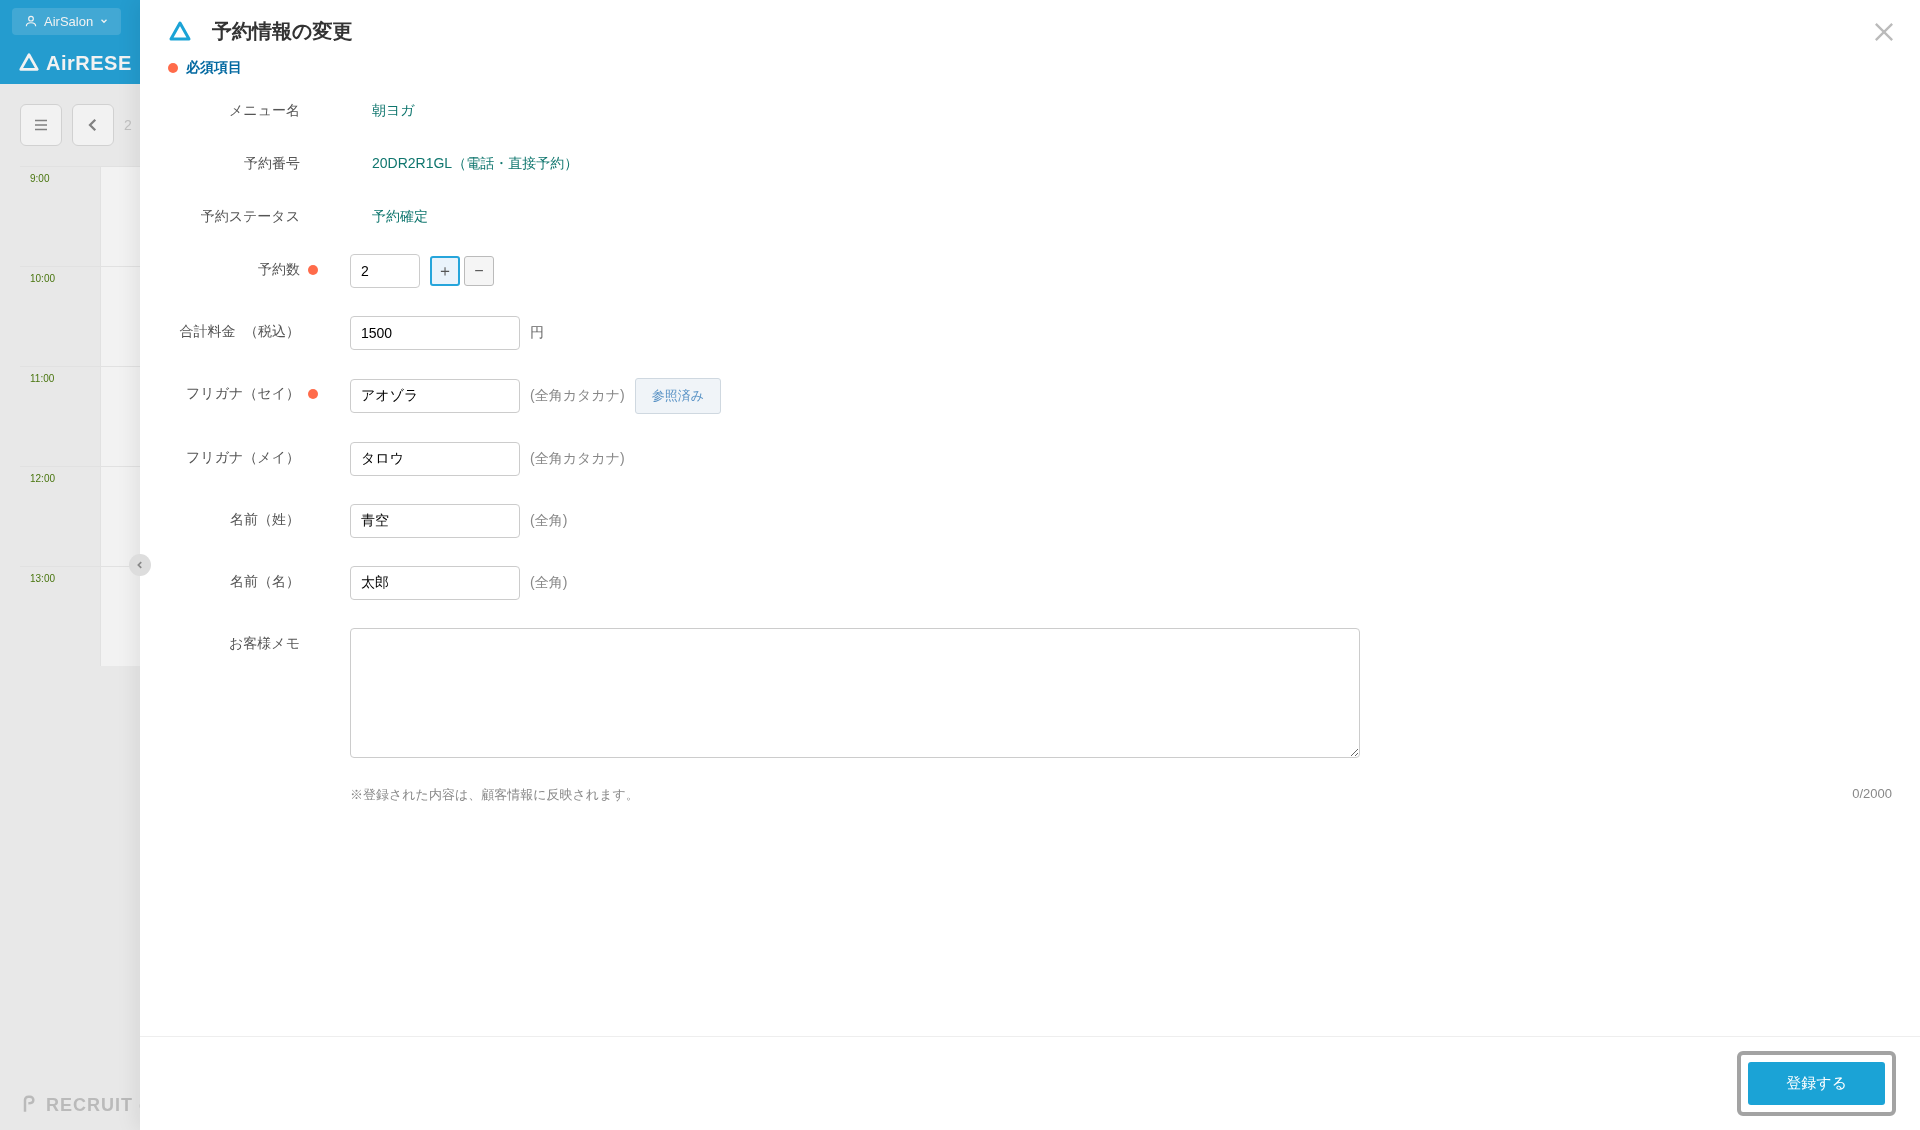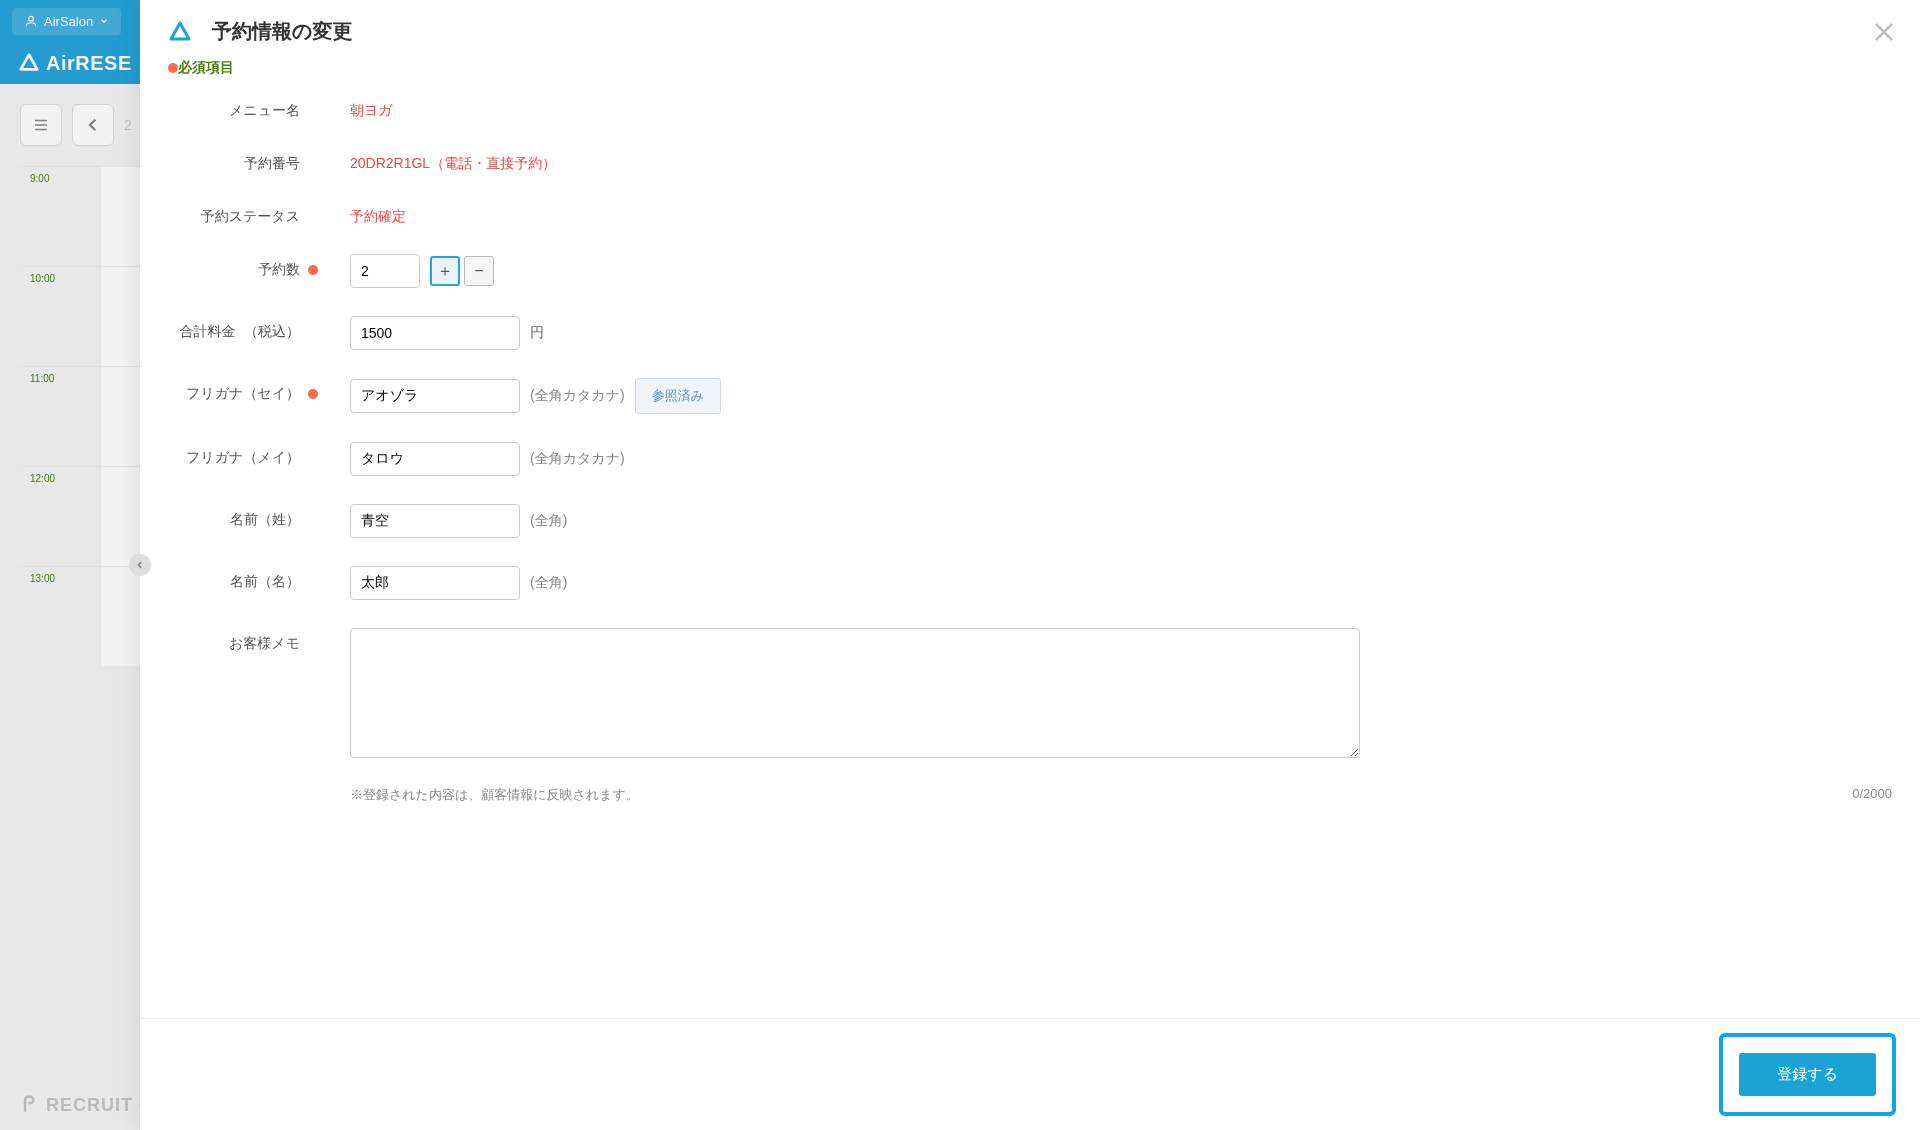--- a/index.html
+++ b/index.html
@@ -28,48 +28,48 @@
 .modal-title { font-size: 20px; font-weight: 700; color:#333; }
 .modal-close { position:absolute; top:18px; right:22px; width:28px; height:28px; color:#bbb; cursor:pointer; }
 
 .modal-body { flex:1; overflow-y: auto; padding: 10px 28px 24px 28px; }
 .modal-body::-webkit-scrollbar { width:10px; }
 .modal-body::-webkit-scrollbar-thumb { background:#ccc; border-radius:5px; }
 .modal-body::-webkit-scrollbar-track { background:#f0f0f0; }
 
 .help-text { color:#555; margin-bottom: 40px; }
 
-.required-header { display:flex; align-items:center; color:#4d7c0f; font-weight:600; margin-bottom:18px; }
+.required-header { display:flex; align-items:center; gap:8px; color:#0369a1; font-weight:600; margin-bottom:18px; }
 .dot-red { width:10px; height:10px; border-radius:50%; background:#ff6b4a; }
 
 .form-row { display:flex; align-items:flex-start; margin-bottom: 28px; }
 .form-label { width: 150px; text-align:right; padding-right: 18px; color:#555; padding-top:7px; position:relative;font-family:Liberation Mono, monospace; }
 .form-label.required::after { content:""; width:10px; height:10px; border-radius:50%; background:#ff6b4a; position:absolute; right:0; top:11px; }
 .form-control { flex:1; display:flex; align-items:center; gap:10px; padding-left: 32px; }
-.static-value { color:#ef4444; padding-top:7px; }
+.static-value { color:#0f766e; padding-top:7px;margin-left:22px; }
 
 input[type=text], textarea { border:1px solid #ccc; border-radius:4px; padding:8px 10px; font-size:14px; font-family:inherit; outline:none; }
 .input-sm { width:70px; }
 .input-md { width:170px; }
 textarea.memo { width:100%; max-width:1010px; height:130px; resize:vertical; }
 
 .stepper { display:flex; gap:4px; }
 .step-btn { width:30px; height:30px; border:1px solid #bbb; background:#f5f5f5; border-radius:3px; cursor:pointer; font-size:16px; color:#555; display:flex; align-items:center; justify-content:center; }
 .step-plus { border:2px solid #26a5db; background:#eaf3fb; color:#555; }
 
 .unit { color:#666; }
 .hint { color:#888; }
 
 .btn-ref { padding:8px 16px; background:#f0f4f8; border:1px solid #cfd8e0; border-radius:3px; color:#5590c4; cursor:pointer; font-size:13px; }
 
 .note-line { color:#888; font-size:13px; margin-left:182px; }
 .charcount { float:right; color:#888; font-size:13px; }
 
 .modal-footer { padding: 14px 24px; display:flex; justify-content:flex-end; border-top:1px solid #eee; }
-.submit-wrap { border:4px solid #0ea5e9; border-radius:6px; padding:16px; }
+.submit-wrap { border:4px solid #a3a3a3; border-radius:6px; padding:7px; }
 .btn-submit { background:#1ba3d6; color:#fff; border:none; padding:12px 38px; font-size:15px; border-radius:3px; cursor:pointer; }
 
 .collapse-handle { position:absolute; left:140px; top:50%; transform:translate(-50%,-50%); width:22px; height:22px; background:#ddd; border-radius:50%; display:flex; align-items:center; justify-content:center; color:#888; font-size:12px; cursor:pointer; z-index:5; }
 
 
 svg { display:block; }
 </style>
 </head>
 <body>
 

